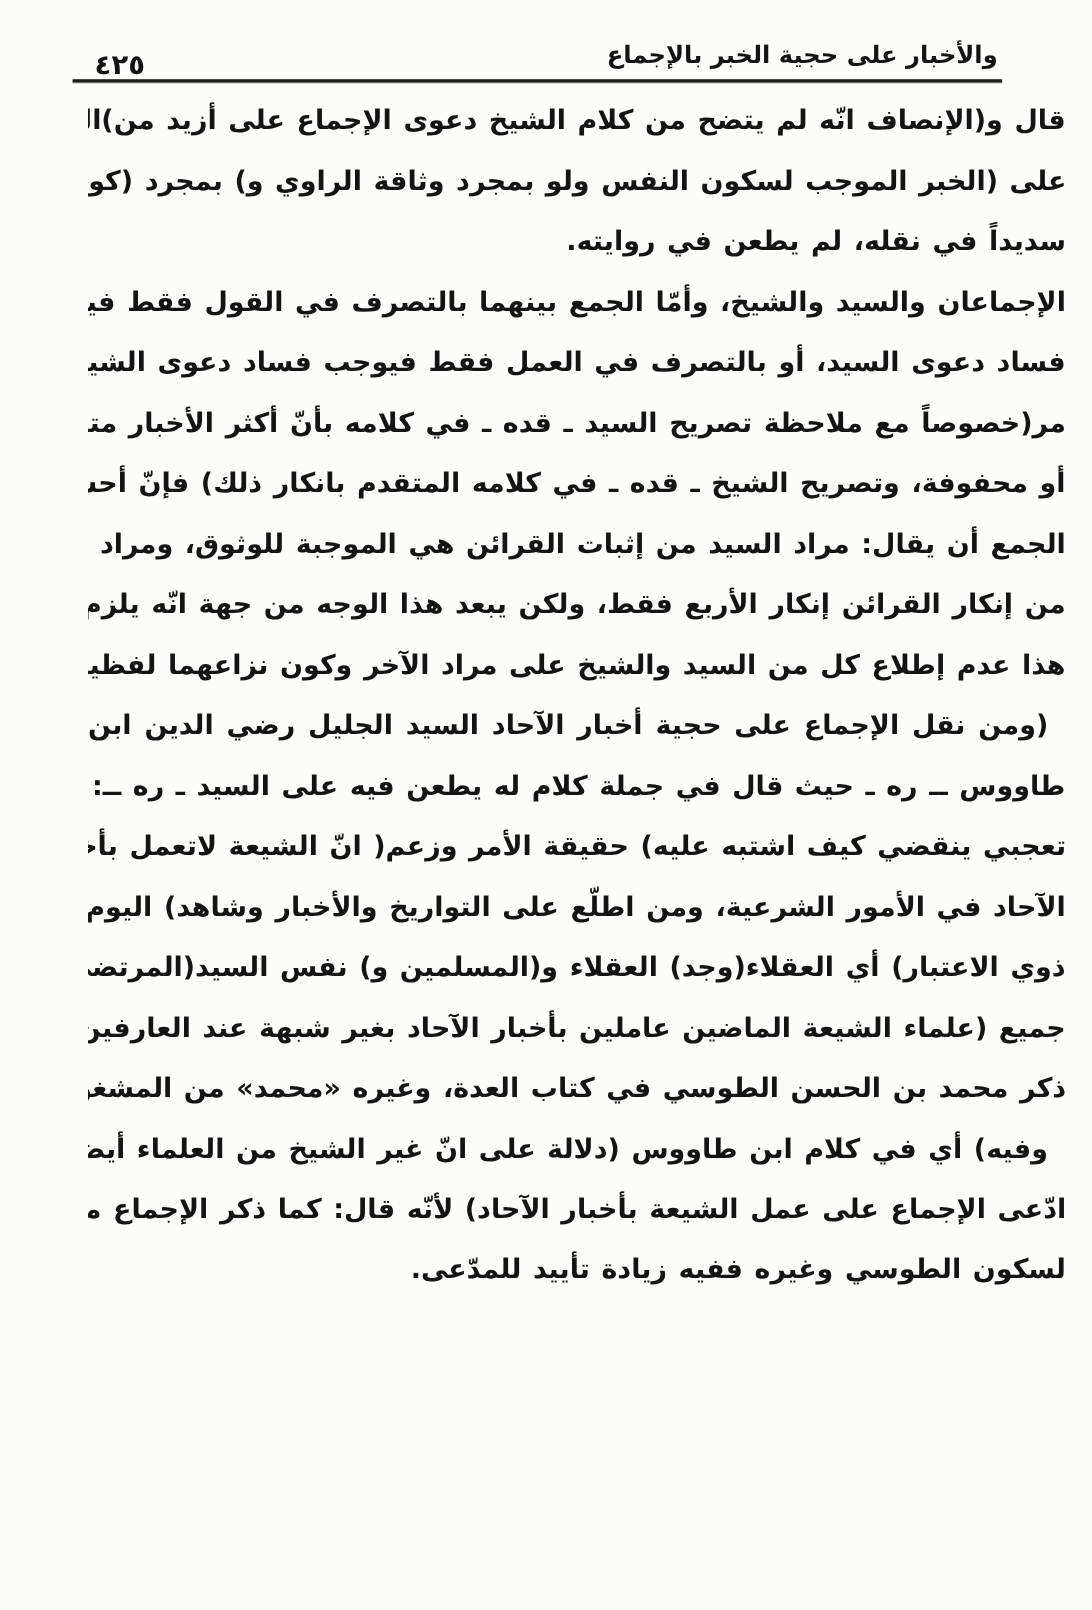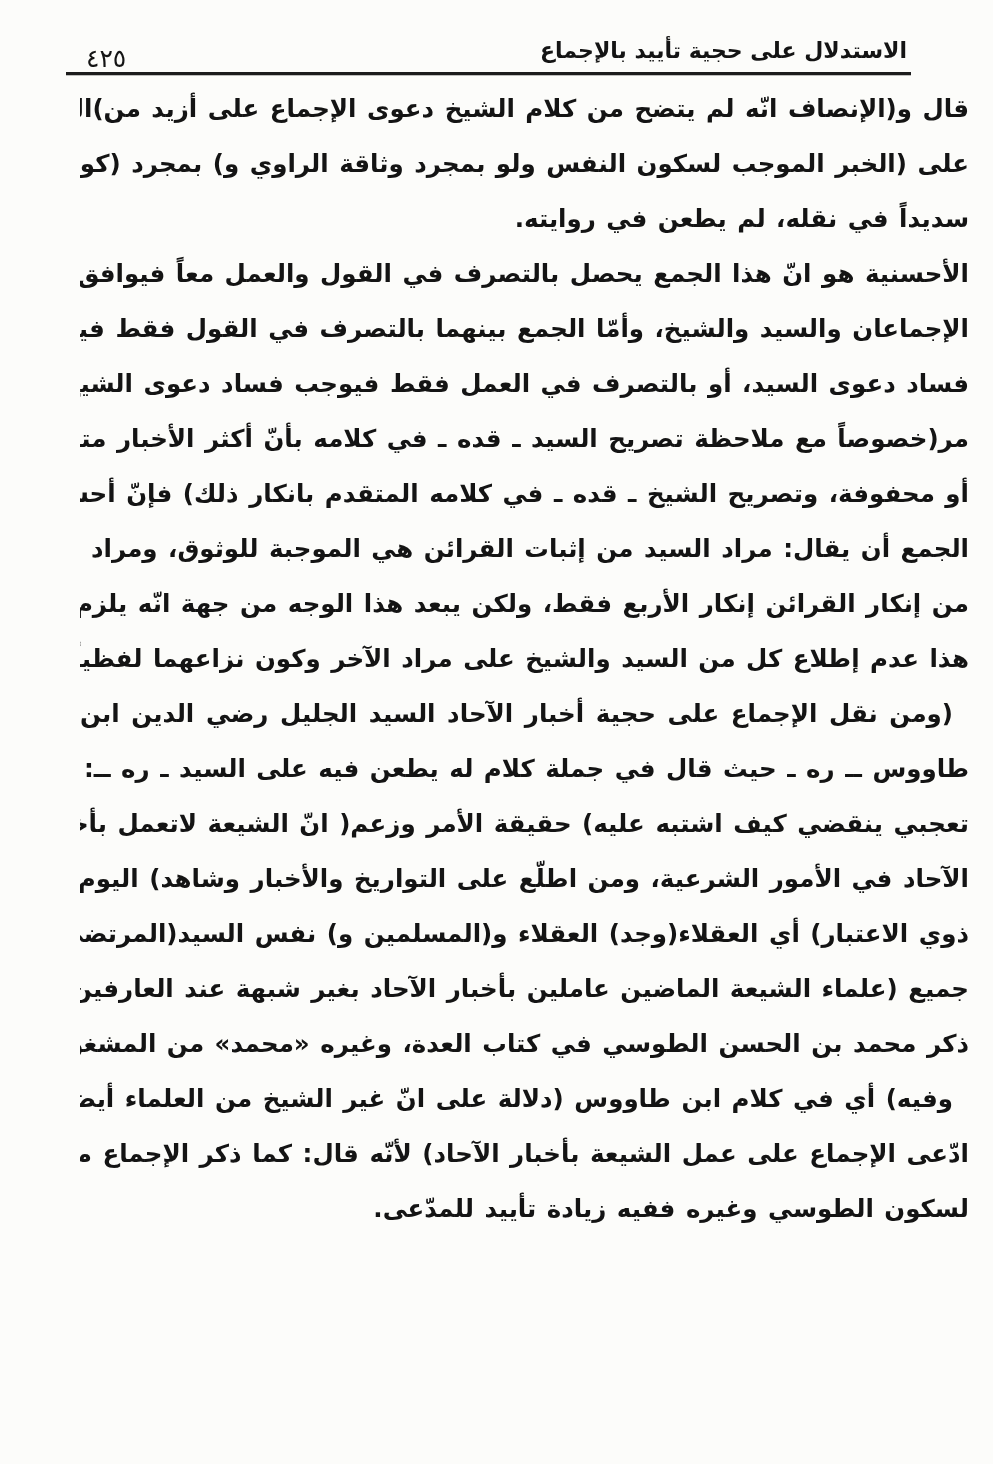--- a/index.html
+++ b/index.html
@@ -27,21 +27,21 @@
     direction: rtl;
   }
   .header-title {
     font-size: 22px;
     font-weight: bold;
     letter-spacing: 0;
     white-space: nowrap;
   }
   .page-number {
     font-size: 25px;
-    font-weight: normal;
+    font-weight: bold;
     transform: translate(6px, 10px);
     white-space: nowrap;
   }
   .header-rule {
     height: 3px;
     background: #1c1c1c;
     margin: 9px 82px 0 66px;
     box-shadow: 0 1px 0 rgba(0,0,0,0.25);
   }
   
@@ -70,34 +70,33 @@
   .line-indent {
     padding-right: 16px;
   }
 </style>
 </head>
 <body>
 
 <div class="page">
 
   <div class="header-row">
-    <div class="header-title">الاستدلال على حجية تأييد بالإجماع</div>
+    <div class="header-title">والأخبار على حجية الخبر بالإجماع</div>
     <div class="page-number">٤٢٥</div>
   </div>
 
   <div class="header-rule"></div>
 
   <div class="body-text">
       <div class="paragraph">
         <div class="line line-just">قال و(الإنصاف انّه لم يتضح من كلام الشيخ دعوى الإجماع على أزيد من)العمل</div>
         <div class="line line-just">على (الخبر الموجب لسكون النفس ولو بمجرد وثاقة الراوي و) بمجرد (كونه</div>
         <div class="line line-end">سديداً في نقله، لم يطعن في روايته.</div>
       </div>
       <div class="paragraph">
-        <div class="line line-just">الأحسنية هو انّ هذا الجمع يحصل بالتصرف في القول والعمل معاً فيوافق</div>
         <div class="line line-just">الإجماعان والسيد والشيخ، وأمّا الجمع بينهما بالتصرف في القول فقط فيوجب</div>
         <div class="line line-just">فساد دعوى السيد، أو بالتصرف في العمل فقط فيوجب فساد دعوى الشيخ كما</div>
         <div class="line line-just">مر(خصوصاً مع ملاحظة تصريح السيد ـ قده ـ في كلامه بأنّ أكثر الأخبار متواترة</div>
         <div class="line line-just">أو محفوفة، وتصريح الشيخ ـ قده ـ في كلامه المتقدم بانكار ذلك) فإنّ أحسن</div>
         <div class="line line-just">الجمع أن يقال: مراد السيد من إثبات القرائن هي الموجبة للوثوق، ومراد الشيخ</div>
         <div class="line line-just">من إنكار القرائن إنكار الأربع فقط، ولكن يبعد هذا الوجه من جهة انّه يلزم على</div>
         <div class="line line-end">هذا عدم إطلاع كل من السيد والشيخ على مراد الآخر وكون نزاعهما لفظياً.</div>
       </div>
       <div class="paragraph">
         <div class="line line-just line-indent">(ومن نقل الإجماع على حجية أخبار الآحاد السيد الجليل رضي الدين ابن</div>

